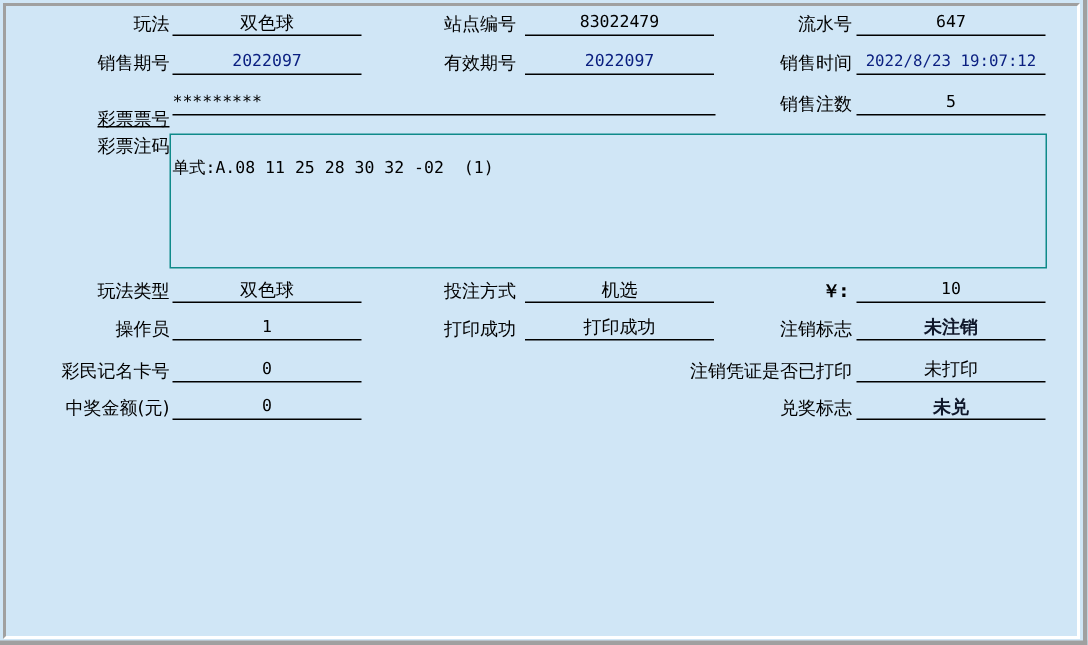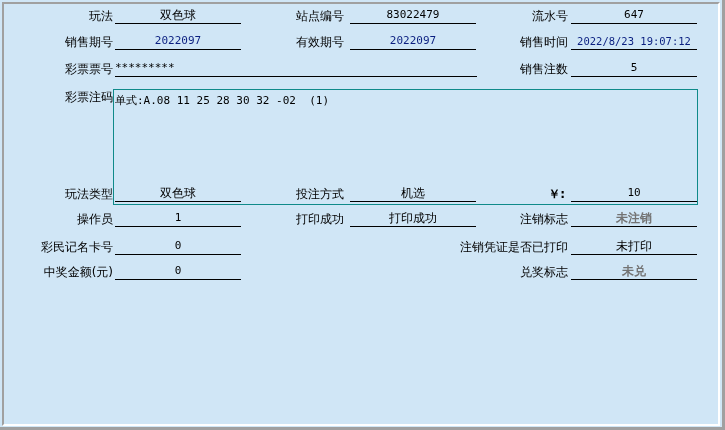--- a/index.html
+++ b/index.html
@@ -23,25 +23,25 @@
   .label {
     position:absolute; text-align:right; white-space:nowrap; font-size:12px;
   }
   .field {
     position:absolute; height:18px; border-bottom:1.5px solid #000;
     text-align:center; white-space:nowrap; line-height:18px;
     box-sizing:border-box;
   }
   .mono { font-family:"DejaVu Sans Mono","Liberation Mono",monospace; font-size:11px; }
   .blue { color:#0a1f80; }
-  .red { color:#737373; font-weight:bold; }
+  .red { color:#0f172a; font-weight:bold; }
   .notes-box {
-    position:absolute; left:113px; top:89px; width:585px; height:116px;
+    position:absolute; left:113px; top:89px; width:585px; height:90px;
     border:1.5px solid #0f8a8a; box-sizing:border-box;
-    padding:3px 0 0 1px;
+    padding:14px 0 0 1px;
   }
   .note-line {
     height:16.8px; line-height:16.8px; white-space:pre;
     font-family:"DejaVu Sans Mono","Liberation Mono",monospace; font-size:11px;
   }
 </style>
 </head>
 <body>
 
 <div class="frame-outer"></div>
@@ -58,21 +58,21 @@
 
 <div class="label" style="left:40px;top:34px;width:73px;text-align:right;">销售期号</div>
 <div class="field mono blue" style="left:115px;top:32px;width:126px;">2022097</div>
 
 <div class="label" style="left:270px;top:34px;width:74px;">有效期号</div>
 <div class="field mono blue" style="left:350px;top:32px;width:126px;">2022097</div>
 
 <div class="label" style="left:490px;top:34px;width:78px;">销售时间</div>
 <div class="field mono blue" style="left:571px;top:32px;width:126px;font-size:10.5px;">2022/8/23 19:07:12</div>
 
-<div class="label" style="left:40px;top:61px;width:73px;">彩票票号</div>
+<div class="label" style="left:40px;top:71px;width:73px;text-decoration:underline;">彩票票号</div>
 <div class="field mono" style="left:115px;top:59px;width:362px;text-align:left;">*********</div>
 
 <div class="label" style="left:490px;top:61px;width:78px;">销售注数</div>
 <div class="field mono" style="left:571px;top:59px;width:126px;">5</div>
 
 <div class="label" style="left:40px;top:89px;width:73px;">彩票注码</div>
 <div class="notes-box">
   <div class="note-line">单式:A.08 11 25 28 30 32 -02  (1)</div>
 </div>
 

